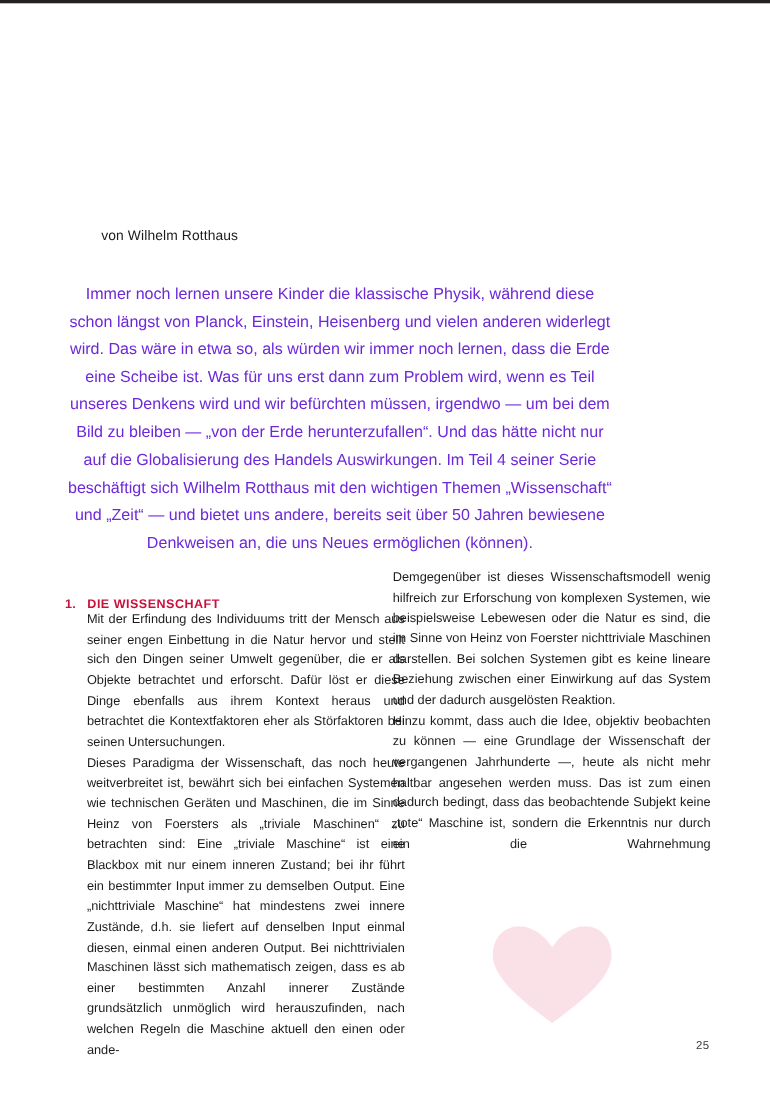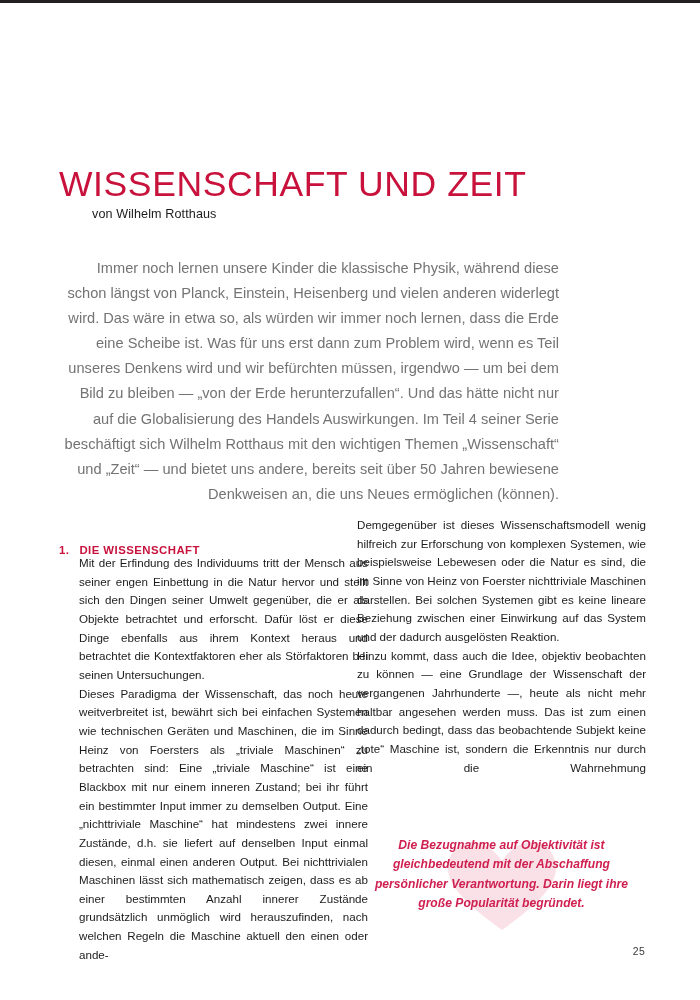--- a/index.html
+++ b/index.html
@@ -59,22 +59,22 @@
 
   
   .lead {
     position: absolute;
     left: 59px;
     top: 256px;
     width: 500px;
     font-size: 14.6px;
     line-height: 25.1px;
     font-weight: 400;
-    color: #737373;
-    text-align: right;
+    color: #6d28d9;
+    text-align: center;
     letter-spacing: 0.01px;
   }
 
   
   .section-head {
     position: absolute;
     left: 59px;
     top: 544px;
     color: #c8123c;
     font-size: 11.4px;
@@ -146,21 +146,20 @@
     margin-left: 10px;
   }
 </style>
 </head>
 <body>
 
 <div class="page">
 
   <div class="top-rule"></div>
 
-  <h1 class="title">WISSENSCHAFT UND ZEIT</h1>
 
   <div class="byline">von Wilhelm Rotthaus</div>
 
   <div class="lead">Immer noch lernen unsere Kinder die klassische Physik, während diese schon längst von Planck, Einstein, Heisenberg und vielen anderen widerlegt wird. Das wäre in etwa so, als würden wir immer noch lernen, dass die Erde eine Scheibe ist. Was für uns erst dann zum Problem wird, wenn es Teil unseres Denkens wird und wir befürchten müssen, irgendwo — um bei dem Bild zu bleiben — „von der Erde herunterzufallen“. Und das hätte nicht nur auf die Globalisierung des Handels Auswirkungen. Im Teil 4 seiner Serie beschäftigt sich Wilhelm Rotthaus mit den wichtigen Themen „Wissenschaft“ und „Zeit“ — und bietet uns andere, bereits seit über 50 Jahren bewiesene Denkweisen an, die uns Neues ermöglichen (können).</div>
 
   <div class="section-head">
     <span class="num">1.</span><span>DIE WISSENSCHAFT</span>
   </div>
 
   <div class="col col-left">
@@ -170,18 +169,17 @@
 
   <div class="col col-right">
     <p class="justify-normal">Demgegenüber ist dieses Wissenschaftsmodell wenig hilfreich zur Erforschung von komplexen Systemen, wie beispielsweise Lebewesen oder die Natur es sind, die im Sinne von Heinz von Foerster nichttriviale Maschinen darstellen. Bei solchen Systemen gibt es keine lineare Beziehung zwischen einer Einwirkung auf das System und der dadurch ausgelösten Reaktion.</p>
     <p class="justify-all">Hinzu kommt, dass auch die Idee, objektiv beobachten zu können — eine Grundlage der Wissenschaft der vergangenen Jahrhunderte —, heute als nicht mehr haltbar angesehen werden muss. Das ist zum einen dadurch bedingt, dass das beobachtende Subjekt keine „tote“ Maschine ist, sondern die Erkenntnis nur durch ein die Wahrnehmung</p>
   </div>
 
   <div class="pullquote-wrap">
     <svg class="watermark" viewBox="0 0 120 96">
       <path d="M60 92 C24 66 6 48 6 30 C6 14 17 4 30 4 C41 4 52 11 60 23 C68 11 79 4 90 4 C103 4 114 14 114 30 C114 48 96 66 60 92 Z" fill="#d9234f"></path>
     </svg>
-    <div class="pullquote">Die Bezugnahme auf Objektivität ist gleichbedeutend mit der Abschaffung persönlicher Verantwortung. Darin liegt ihre große Popularität begründet.</div>
   </div>
 
   <div class="folio">25</div>
 
 </div>
 
 </body></html>

